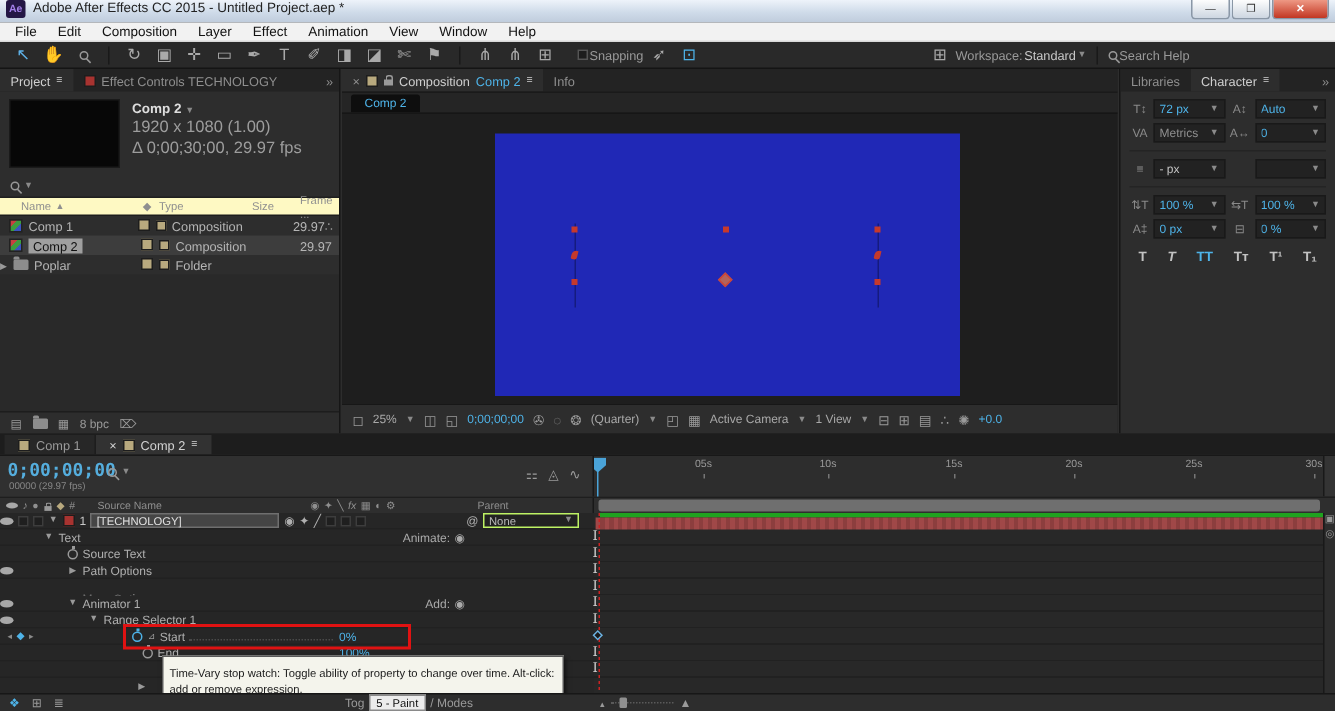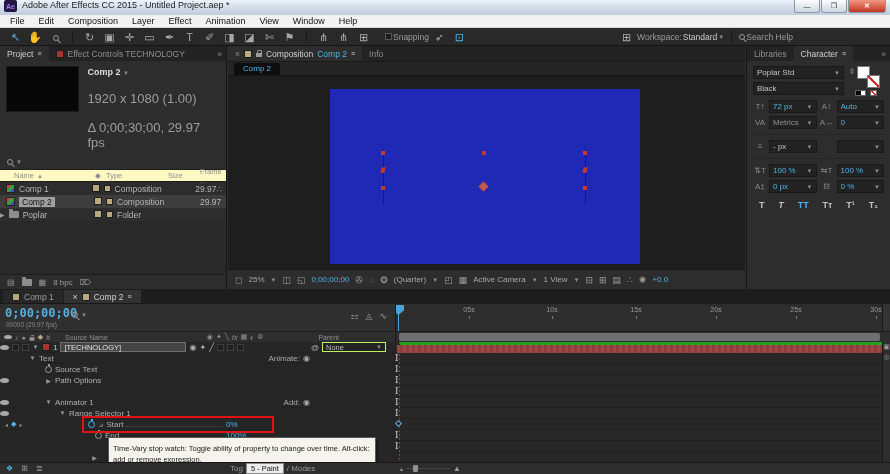--- a/index.html
+++ b/index.html
@@ -44,21 +44,21 @@
   
   .project{position:absolute;left:0;top:46px;width:227px;height:243px;background:#2d2d2d;border-right:1px solid #161616;display:flex;flex-direction:column}
   .tabstrip{height:15px;background:#232323;display:flex;align-items:center;font-size:8.5px;color:#8f8f8f;flex:0 0 auto}
   .tab{display:flex;align-items:center;gap:4px;height:15px;padding:0 7px}
   .tab.active{background:#2d2d2d;color:#cfcfcf}
   .overflow{margin-left:auto;padding:0 4px;color:#8f8f8f}
   .prev{display:flex;gap:8px;padding:5px 6px}
   .thumb{width:74px;height:46px;background:#070707;border:1px solid #1a1a1a}
   .pinfo{padding-top:1px}
   .pname{font-size:9px;font-weight:bold;color:#ddd}
-  .pline{font-size:13px;color:#9d9d9d;margin-top:14px}
+  .pline{font-size:11px;color:#9d9d9d;margin-top:2px}
   .psearch{height:15px;display:flex;align-items:center;gap:3px;padding:0 7px;border-bottom:1px solid #1f1f1f}
   .phead{height:12px;background:#fef9c3;border-bottom:1px solid #1d1d1d;display:flex;align-items:center;font-size:7.5px;color:#8f8f8f}
   .col-name{width:90px;padding-left:14px;display:flex;gap:3px;align-items:center}
   .col-tag{width:16px;text-align:center}
   .col-type{width:62px}
   .col-size{width:32px}
   .col-frame{flex:1}
   .prow{height:13px;display:flex;align-items:center;font-size:8.5px;color:#b5b5b5}
   .prow.sel{background:#3d3d3d}
   .prow .nm{display:flex;align-items:center;gap:4px;width:90px;padding-left:6px}
@@ -358,39 +358,20 @@
   <div class="charp">
     <div class="tabstrip">
       <span class="tab">Libraries</span>
       <span class="tab active">
         <span>Character</span>
         <span style="font-size:7px">≡</span>
       </span>
       <span class="overflow">»</span>
     </div>
     <div class="chbody">
-      <div class="chtop">
-        <div class="chtop-left">
-          <div class="combo">
-              <span class="cv">Poplar Std</span>
-              <span class="caret">▼</span>
-            </div>
-          <div class="combo">
-              <span class="cv">Black</span>
-              <span class="caret">▼</span>
-            </div>
-        </div>
-        <div class="swblock">
-          <span class="eyedrop">✏</span>
-          <span class="fillsw"></span>
-          <span class="strokesw"></span>
-          <span class="minibw"></span>
-          <span class="minislash"></span>
-        </div>
-      </div>
       <div class="chgrid">
         <span class="icn">T↕</span>
         <div class="combo">
             <span class="cv blue">72 px</span>
             <span class="caret">▼</span>
           </div>
         <span class="icn">A↕</span>
         <div class="combo">
             <span class="cv blue">Auto</span>
             <span class="caret">▼</span>

